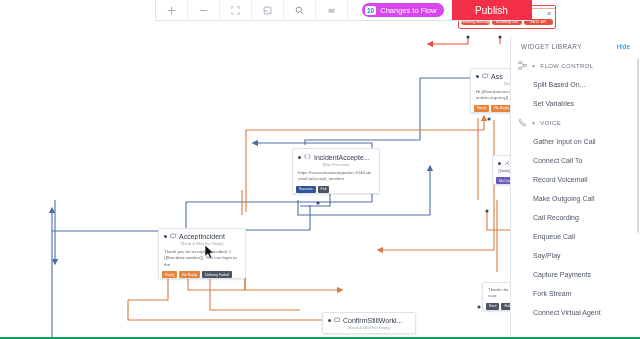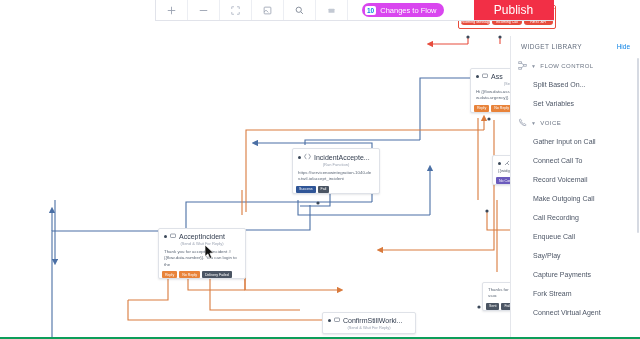--- a/index.html
+++ b/index.html
@@ -30,22 +30,22 @@
     display:flex; align-items:center; gap:4px;
     background:#d946ef; color:#fff; border-radius:9px;
     height:14px; padding:0 7px 0 3px; margin:3px 8px 0 14px;
     font-size:7.5px; white-space:nowrap; cursor:pointer;
   }
   #changes-count {
     background:#fff; color:#0d82e5; border-radius:2px;
     font-size:6.5px; font-weight:bold; padding:0 2px; line-height:9px;
   }
   #publish-btn {
-    background:#f22f46; color:#fff; font-size:12px;
-    width:80px; margin-left:22px; display:flex;
+    background:#f22f46; color:#fff; font-size:10px;
+    width:80px; display:flex;
     align-items:center; justify-content:center; cursor:pointer;
   }
 
   
   #trigger {
     position:absolute; left:458px; top:5px; width:98px;
     background:#fff; border:1px solid #e74c3c; border-radius:2px; z-index:30;
   }
   #trigger-top { height:3px; background:#fff; border-bottom:1px solid #f2a9a2; }
   #trigger-head {

